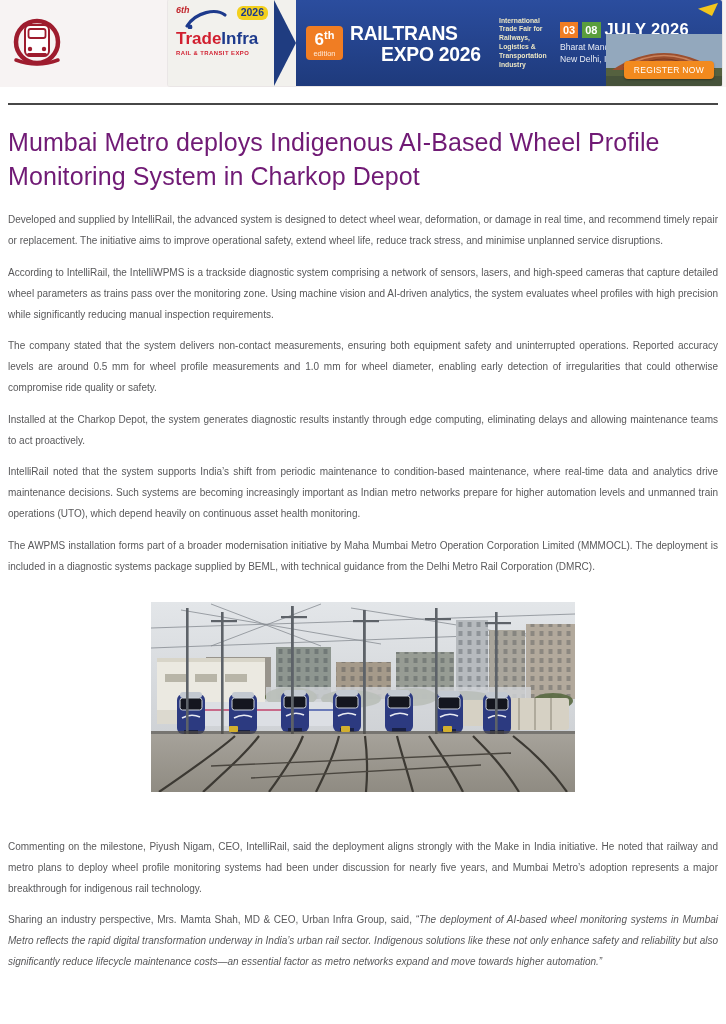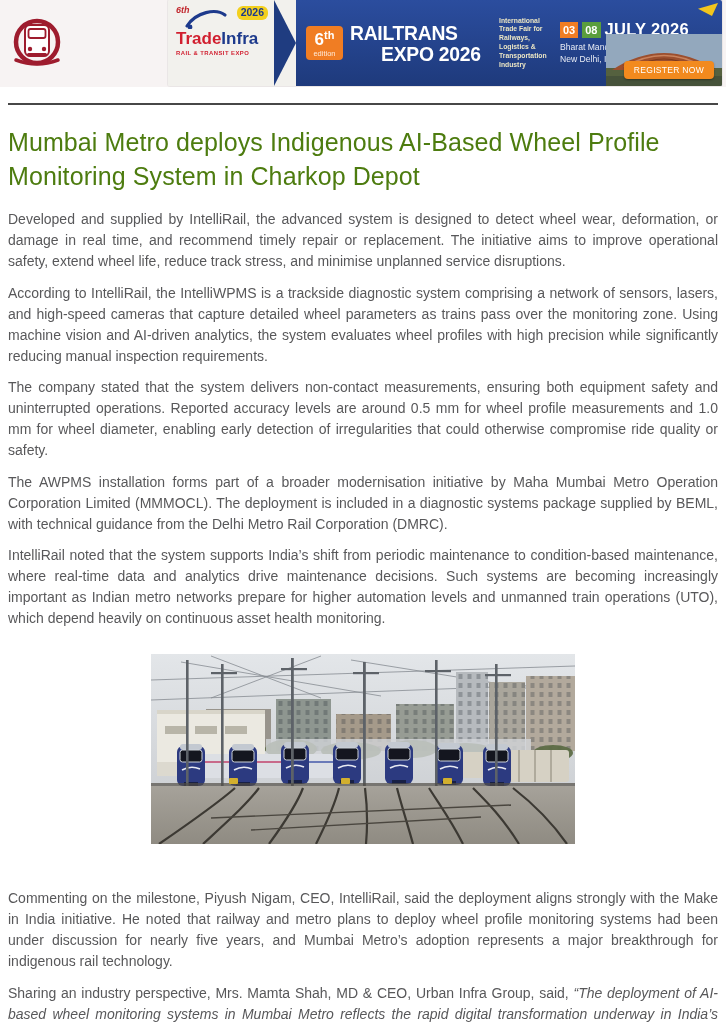--- a/index.html
+++ b/index.html
@@ -56,22 +56,22 @@
     position: absolute; right: 8px; bottom: 7px; background: #f28a1e; color: #fff;
     border: none; border-radius: 4px; font-family: "Liberation Sans", sans-serif;
     font-size: 8.5px; font-weight: 400; letter-spacing: .3px; padding: 4px 10px; cursor: pointer;
     box-shadow: 0 1px 2px rgba(0,0,0,.35);
   }
   .plane { position: absolute; top: 3px; right: 4px; width: 20px; height: 13px; background: #f2c51d; clip-path: polygon(100% 0, 0 45%, 70% 100%); }
 
   
   .rule { border: none; border-top: 2.5px solid #474747; margin: 16px 8px 0; }
   .article { padding: 0 8px; }
-  .article h1 { font-size: 25px; font-weight: 500; color: #4d7c0f; line-height: 1.36; margin: 20px 0 8px; letter-spacing: .1px; }
-  .article p { font-size: 14px; line-height: 21px; color: #58585a; text-align: justify; margin: 0 0 10.5px; }
+  .article h1 { font-size: 25px; font-weight: 500; color: #701a75; line-height: 1.36; margin: 20px 0 8px; letter-spacing: .1px; }
+  .article p { font-size: 10px; line-height: 21px; color: #58585a; text-align: justify; margin: 0 0 10.5px; }
   .article p.first { margin-top: 16px; }
   .quote-text { font-style: italic; }
   .photo { display: block; margin: 25px auto 44px; }
 </style>
 </head>
 <body>
 
 <header class="site-header">
   <a class="logo">
     <span class="logo-icon">
@@ -141,22 +141,23 @@
 </header>
 
 <hr class="rule">
 
 <main class="article">
   <h1>Mumbai Metro deploys Indigenous AI-Based Wheel Profile Monitoring System in Charkop Depot</h1>
 
   <p class="first">Developed and supplied by IntelliRail, the advanced system is designed to detect wheel wear, deformation, or damage in real time, and recommend timely repair or replacement. The initiative aims to improve operational safety, extend wheel life, reduce track stress, and minimise unplanned service disruptions.</p>
   <p>According to IntelliRail, the IntelliWPMS is a trackside diagnostic system comprising a network of sensors, lasers, and high-speed cameras that capture detailed wheel parameters as trains pass over the monitoring zone. Using machine vision and AI-driven analytics, the system evaluates wheel profiles with high precision while significantly reducing manual inspection requirements.</p>
   <p>The company stated that the system delivers non-contact measurements, ensuring both equipment safety and uninterrupted operations. Reported accuracy levels are around 0.5 mm for wheel profile measurements and 1.0 mm for wheel diameter, enabling early detection of irregularities that could otherwise compromise ride quality or safety.</p>
+  <p>Installed at the Charkop Depot, the system generates diagnostic results instantly through edge computing, eliminating delays and allowing maintenance teams to act proactively.</p>
+  <p>IntelliRail noted that the system supports India’s shift from periodic maintenance to condition-based maintenance, where real-time data and analytics drive maintenance decisions. Such systems are becoming increasingly important as Indian metro networks prepare for higher automation levels and unmanned train operations (UTO), which depend heavily on continuous asset health monitoring.</p>
   <p>The AWPMS installation forms part of a broader modernisation initiative by Maha Mumbai Metro Operation Corporation Limited (MMMOCL). The deployment is included in a diagnostic systems package supplied by BEML, with technical guidance from the Delhi Metro Rail Corporation (DMRC).</p>
-  <p>IntelliRail noted that the system supports India’s shift from periodic maintenance to condition-based maintenance, where real-time data and analytics drive maintenance decisions. Such systems are becoming increasingly important as Indian metro networks prepare for higher automation levels and unmanned train operations (UTO), which depend heavily on continuous asset health monitoring.</p>
 
   <svg class="photo" width="424" height="190" viewBox="0 0 424 190">
     <defs>
       <linearGradient id="sky" x1="0" y1="0" x2="0" y2="1">
         <stop offset="0" stop-color="#e3e6e9"></stop>
           <stop offset="1" stop-color="#c6c9cd"></stop>
       </linearGradient>
       <linearGradient id="ballast" x1="0" y1="0" x2="0" y2="1">
         <stop offset="0" stop-color="#a6a29a"></stop>
           <stop offset="1" stop-color="#8f8b82"></stop>

